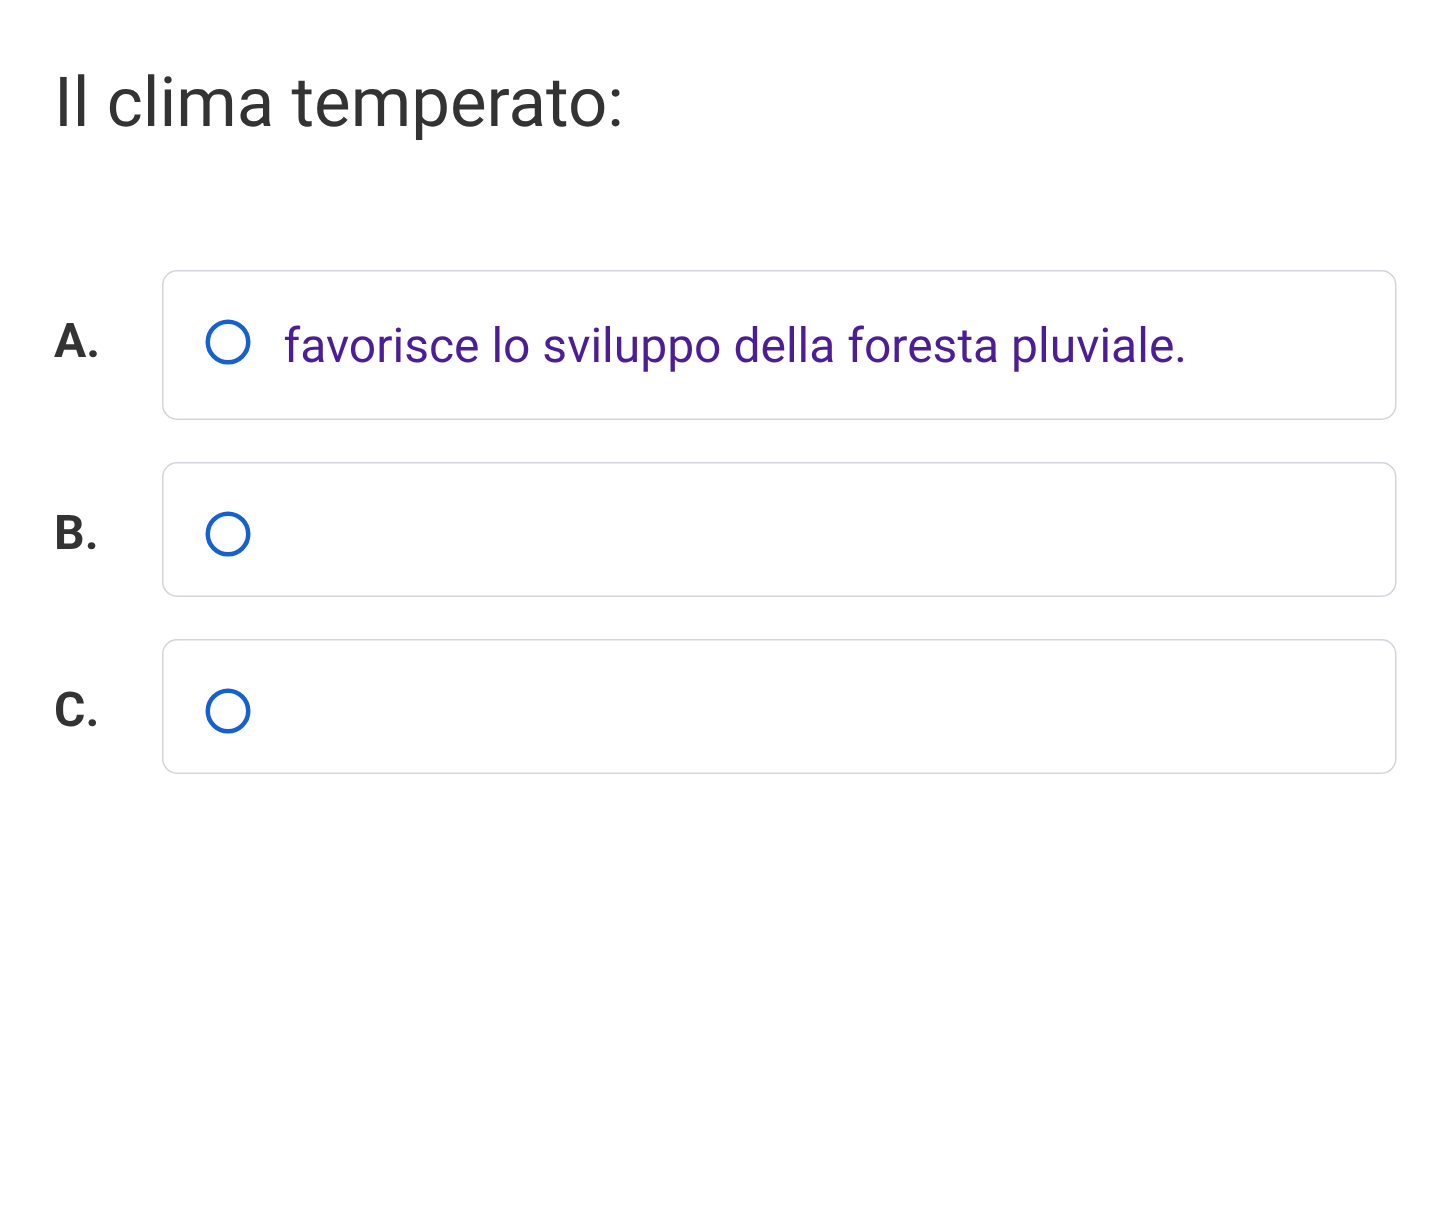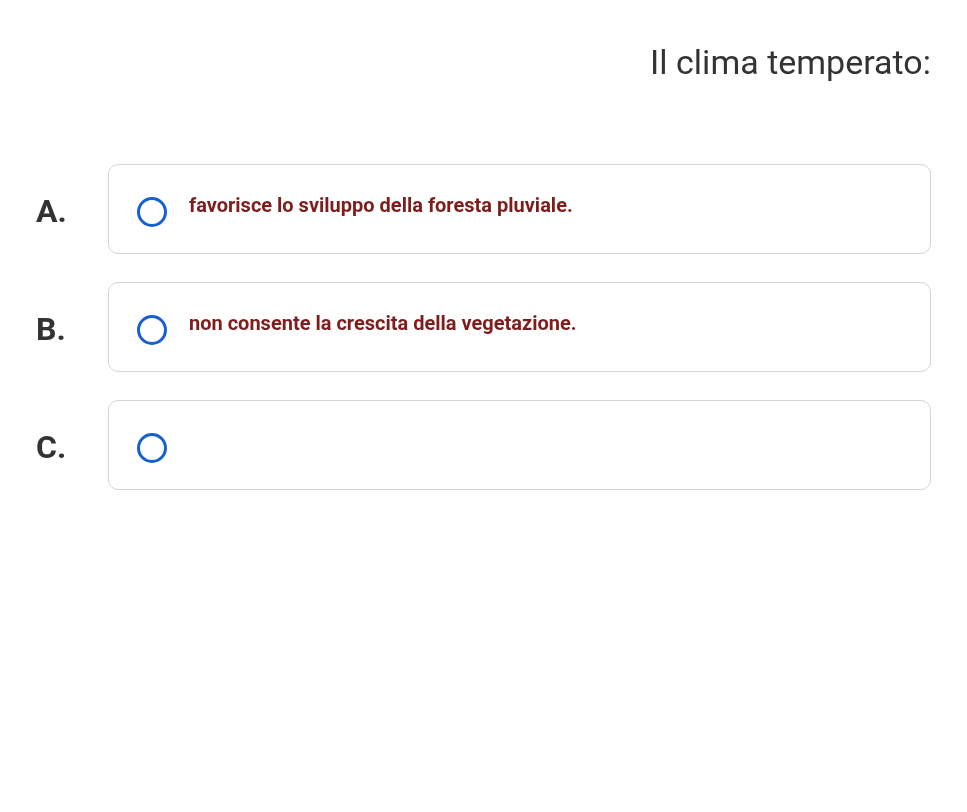--- a/index.html
+++ b/index.html
@@ -9,26 +9,25 @@
     }
     body {
       font-family: -apple-system, BlinkMacSystemFont, "Segoe UI", Roboto, Helvetica, Arial, sans-serif;
       background: #ffffff;
       padding: 40px 36px;
       width: 967px;
       height: 812px;
       color: #333;
     }
     .question {
-      font-size: 34px;
+      font-size: 46px;
       font-weight: 400;
       color: #333;
       margin-bottom: 80px;
       line-height: 1.3;
-      text-align: right;
     }
     .options {
       display: flex;
       flex-direction: column;
       gap: 28px;
     }
     .option-row {
       display: flex;
       align-items: flex-start;
       gap: 28px;
@@ -54,24 +53,24 @@
     .radio-circle {
       flex-shrink: 0;
       width: 30px;
       height: 30px;
       border: 3px solid #1660d0;
       border-radius: 50%;
       margin-top: 6px;
       background: #fff;
     }
     .option-text {
-      font-size: 20px;
+      font-size: 32px;
       line-height: 1.45;
-      color: #7f1d1d;
-      font-weight: 700;
+      color: #4c1d95;
+      font-weight: 400;
     }
   </style>
 </head>
 <body>
 
 <div class="question">Il clima temperato:</div>
 
 <div class="options">
 
   <div class="option-row">
@@ -79,21 +78,20 @@
     <div class="option-card">
       <div class="radio-circle"></div>
       <div class="option-text">favorisce lo sviluppo della foresta pluviale.</div>
     </div>
   </div>
 
   <div class="option-row">
     <div class="option-letter">B.</div>
     <div class="option-card">
       <div class="radio-circle"></div>
-      <div class="option-text">non consente la crescita della vegetazione.</div>
     </div>
   </div>
 
   <div class="option-row">
     <div class="option-letter">C.</div>
     <div class="option-card">
       <div class="radio-circle"></div>
     </div>
   </div>
 

